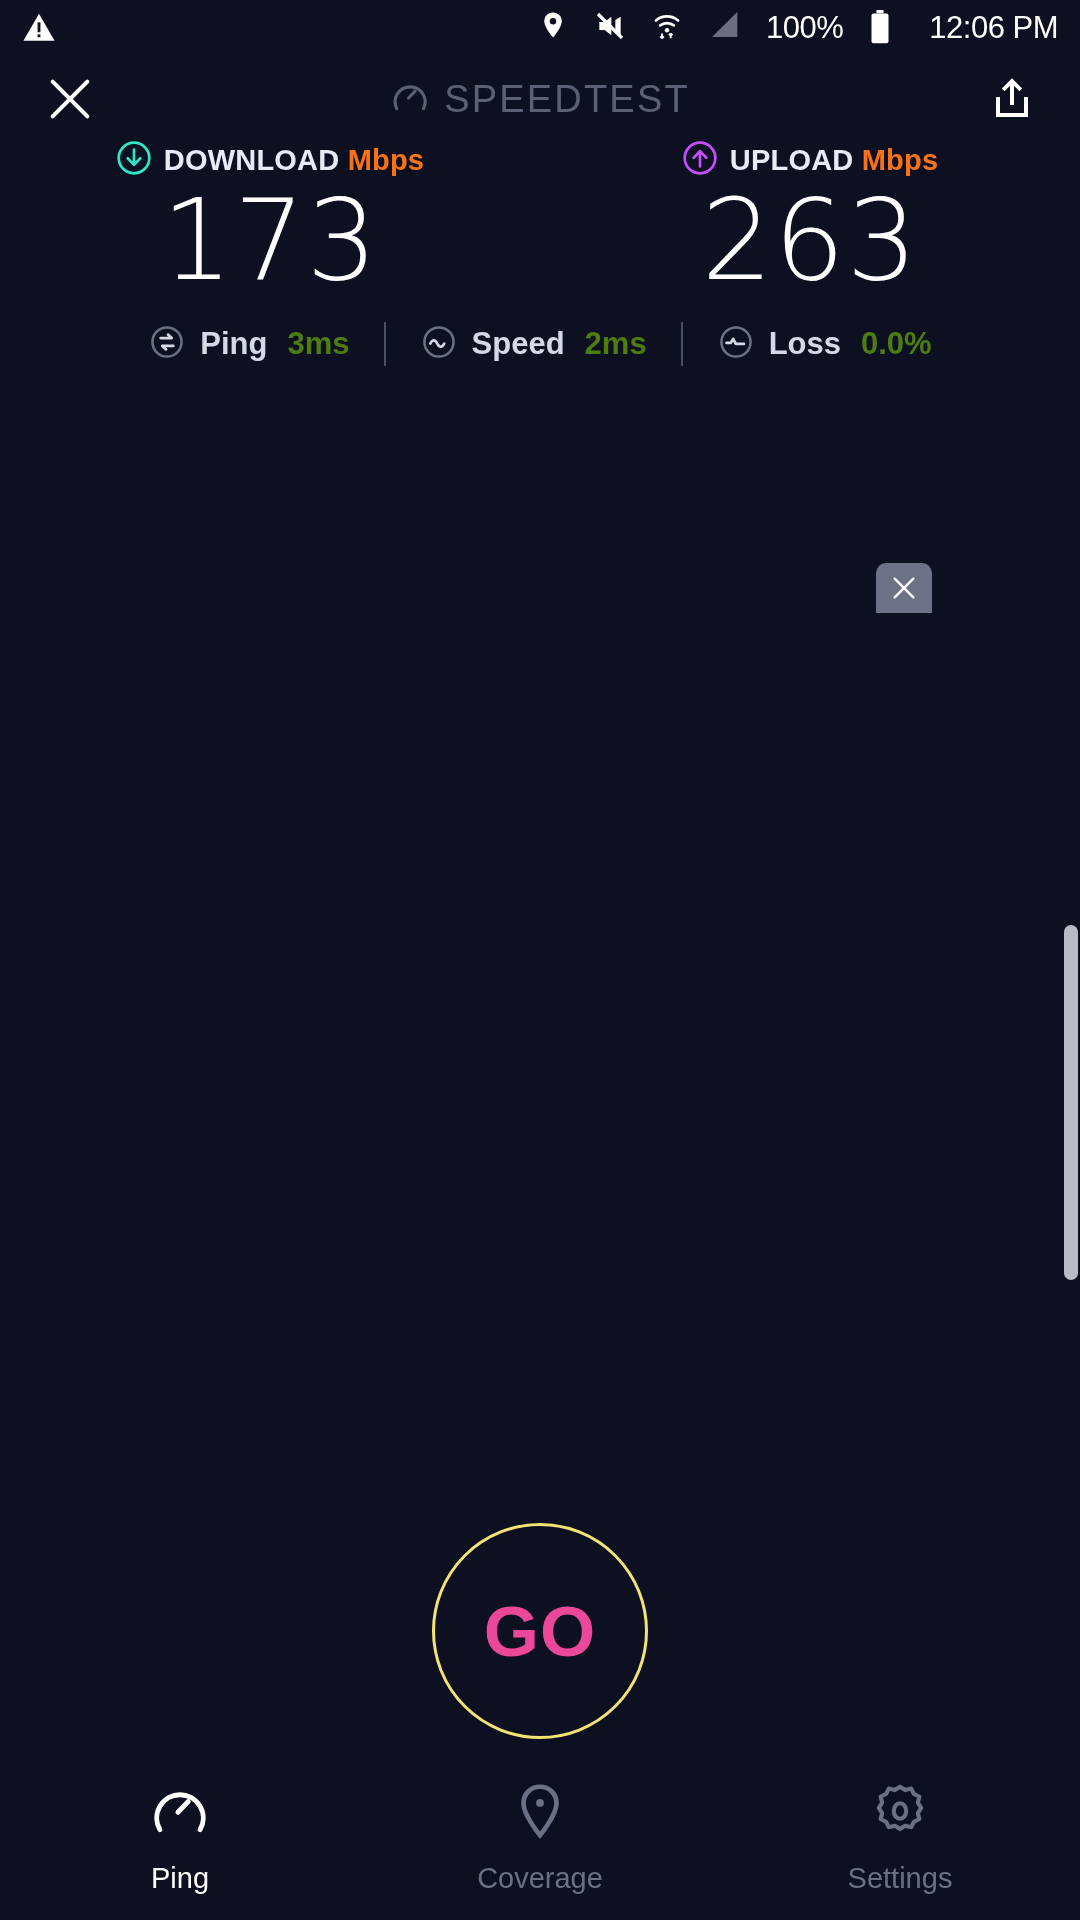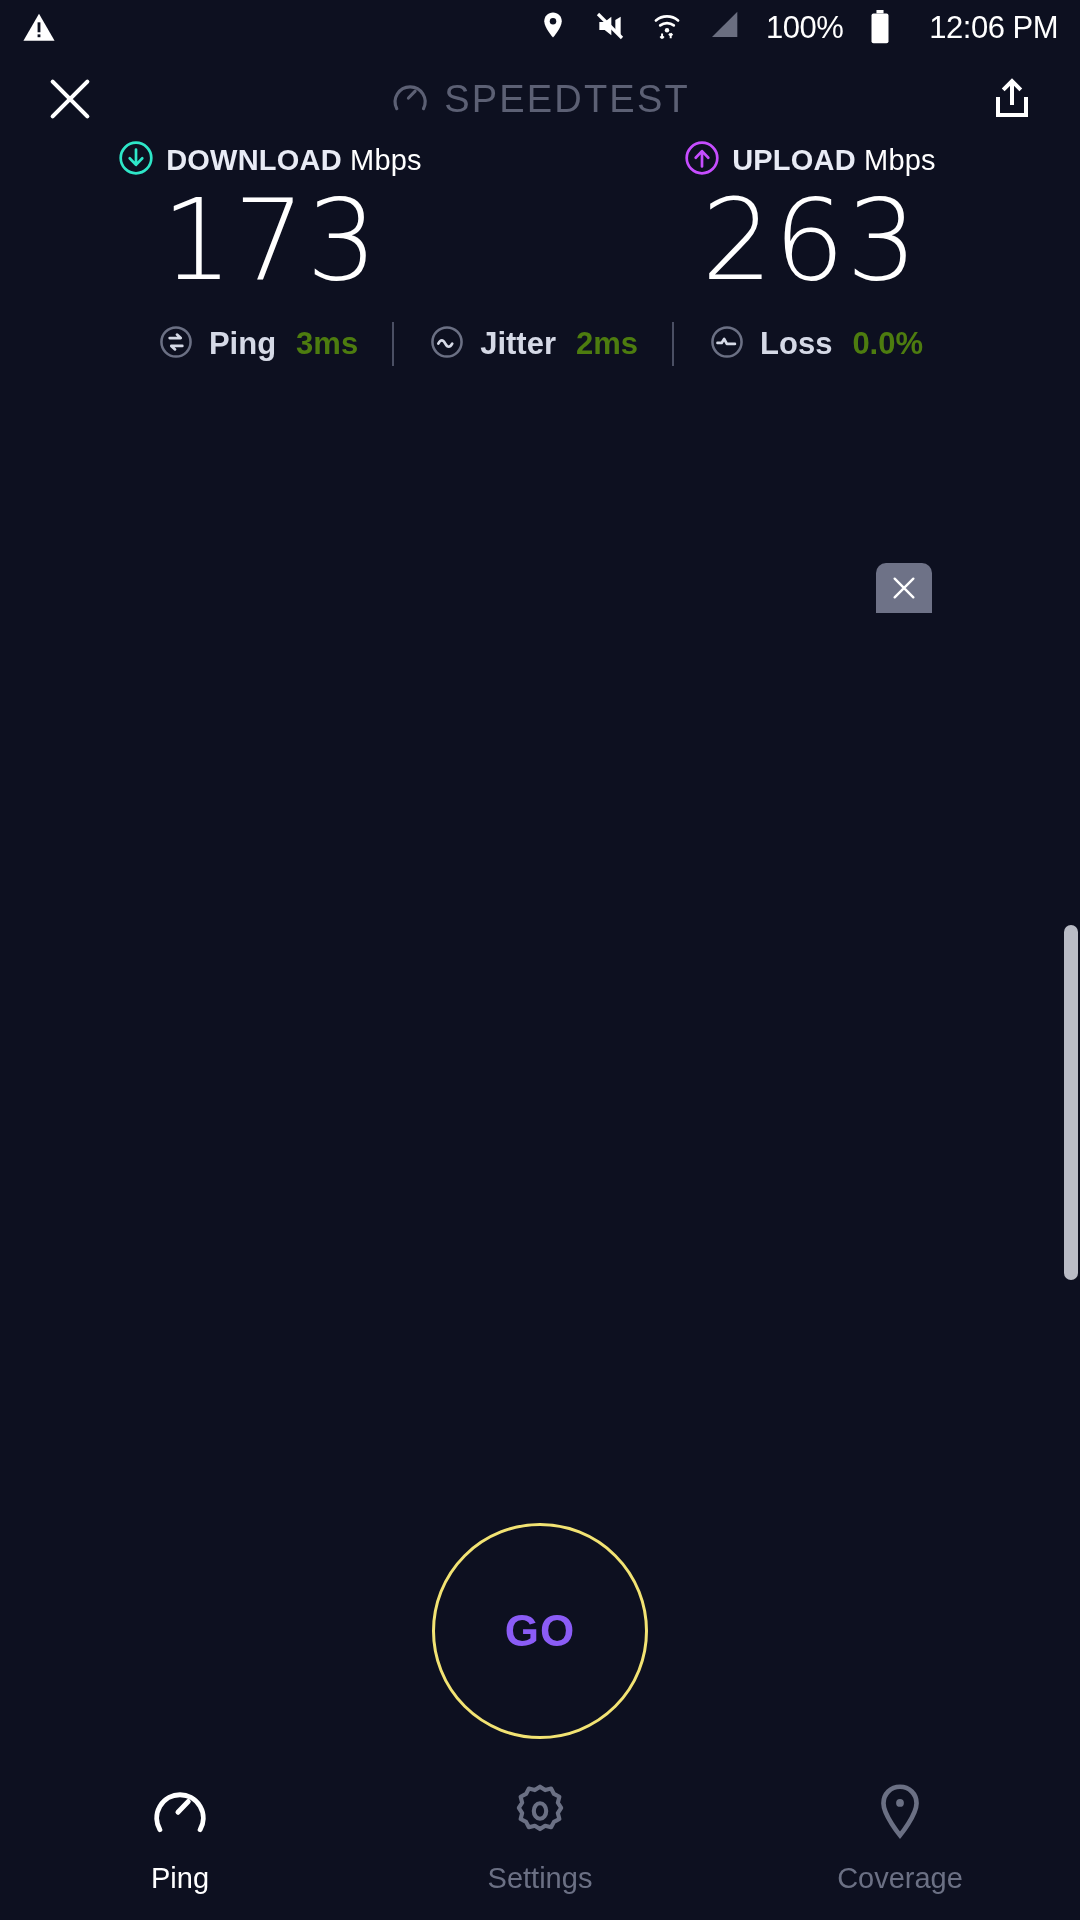--- a/index.html
+++ b/index.html
@@ -43,21 +43,21 @@
                width:60px; height:60px; display:flex; align-items:center; justify-content:center; }
 
   
   .results { position:absolute; top:140px; left:0; width:1080px; }
   .speed-row { display:flex; width:1080px; }
   .speed-col { flex:1; display:flex; flex-direction:column; align-items:center; }
   .speed-label-row { display:flex; align-items:center; gap:12px; }
   .speed-label {
     color:#e8ebf5; font-size:29px; font-weight:700; letter-spacing:0.2px;
   }
-  .speed-label .unit { font-weight:400; color:#ffffff; }
+  .speed-label .unit { font-weight:700; color:#f97316; }
   .speed-value {
     color:#ffffff; font-size:112px; font-weight:300;
     line-height:1.0; margin-top:4px; letter-spacing:1px;
     font-family:"DejaVu Sans", sans-serif;
   }
 
   .stat-row {
     display:flex; align-items:center; justify-content:center;
     margin-top:26px; width:1080px;
   }
@@ -91,21 +91,21 @@
   }
 
   
   .go-btn {
     position:absolute; left:50%; transform:translateX(-50%); top:1523px;
     width:216px; height:216px; border-radius:50%;
     border:3px solid #f2e373;
     display:flex; align-items:center; justify-content:center;
     background:transparent;
   }
-  .go-text { color:#8b5cf6; font-size:44px; font-weight:700; letter-spacing:1px; }
+  .go-text { color:#ec4899; font-size:71px; font-weight:700; letter-spacing:1px; }
 
   
   .bottom-nav {
     position:absolute; left:0; bottom:0; width:1080px; height:150px;
     display:flex; align-items:flex-start; padding-top:10px;
   }
   .nav-item {
     flex:1; display:flex; flex-direction:column; align-items:center; gap:16px;
   }
   .nav-label { font-size:29px; }
@@ -236,21 +236,21 @@
 
       <div class="stat-sep"></div>
 
       <div class="stat-cell">
         <span>
           <svg width="38" height="38" viewBox="0 0 24 24">
             <circle cx="12" cy="12" r="9.2" stroke="#6b7084" stroke-width="1.6" fill="none"></circle>
             <path d="M6.5 13 q2.2 -4 4.4 0 q2.2 4 4.4 0" stroke="#d5d9e6" stroke-width="1.7" fill="none" stroke-linecap="round"></path>
           </svg>
         </span>
-        <span class="stat-name">Jitter</span>
+        <span class="stat-name">Speed</span>
         <span class="stat-val">2ms</span>
       </div>
 
       <div class="stat-sep"></div>
 
       <div class="stat-cell">
         <span>
           <svg width="38" height="38" viewBox="0 0 24 24">
             <circle cx="12" cy="12" r="9.2" stroke="#6b7084" stroke-width="1.6" fill="none"></circle>
             <path d="M6 12.6 h2.6 l1.6 -2.6 l1.7 3.2 h5.1" stroke="#d5d9e6" stroke-width="1.7" fill="none" stroke-linecap="round" stroke-linejoin="round"></path>
@@ -285,32 +285,32 @@
           <path d="M15.2 8.3 L11.2 12.5" stroke="#ffffff" stroke-width="1.9" stroke-linecap="round"></path>
         </svg>
       </span>
       <span class="nav-label">Ping</span>
     </div>
 
 
     <div class="nav-item inactive">
       <span>
         <svg width="62" height="62" viewBox="0 0 24 24">
-          <path d="M12 2.6 l2 1.3 l2.3 -0.6 l1.1 2.1 l2.1 1.1 l-0.6 2.3 l1.3 2 l-1.3 2 l0.6 2.3 l-2.1 1.1 l-1.1 2.1 l-2.3 -0.6 l-2 1.3 l-2 -1.3 l-2.3 0.6 l-1.1 -2.1 l-2.1 -1.1 l0.6 -2.3 l-1.3 -2 l1.3 -2 l-0.6 -2.3 l2.1 -1.1 l1.1 -2.1 l2.3 0.6 Z" stroke="#6b7084" stroke-width="1.6" fill="none" stroke-linejoin="round"></path>
-          <ellipse cx="12" cy="12" rx="2.4" ry="3" stroke="#6b7084" stroke-width="1.6" fill="none"></ellipse>
-        </svg>
-      </span>
-      <span class="nav-label">Settings</span>
+          <path d="M12 2.6 C8.4 2.6 5.6 5.4 5.6 9 C5.6 13.6 12 21.4 12 21.4 C12 21.4 18.4 13.6 18.4 9 C18.4 5.4 15.6 2.6 12 2.6 Z" stroke="#6b7084" stroke-width="1.8" fill="none"></path>
+          <circle cx="12" cy="8.9" r="1.5" fill="#6b7084"></circle>
+        </svg>
+      </span>
+      <span class="nav-label">Coverage</span>
     </div>
 
     <div class="nav-item inactive">
       <span>
         <svg width="62" height="62" viewBox="0 0 24 24">
-          <path d="M12 2.6 C8.4 2.6 5.6 5.4 5.6 9 C5.6 13.6 12 21.4 12 21.4 C12 21.4 18.4 13.6 18.4 9 C18.4 5.4 15.6 2.6 12 2.6 Z" stroke="#6b7084" stroke-width="1.8" fill="none"></path>
-          <circle cx="12" cy="8.9" r="1.5" fill="#6b7084"></circle>
-        </svg>
-      </span>
-      <span class="nav-label">Coverage</span>
+          <path d="M12 2.6 l2 1.3 l2.3 -0.6 l1.1 2.1 l2.1 1.1 l-0.6 2.3 l1.3 2 l-1.3 2 l0.6 2.3 l-2.1 1.1 l-1.1 2.1 l-2.3 -0.6 l-2 1.3 l-2 -1.3 l-2.3 0.6 l-1.1 -2.1 l-2.1 -1.1 l0.6 -2.3 l-1.3 -2 l1.3 -2 l-0.6 -2.3 l2.1 -1.1 l1.1 -2.1 l2.3 0.6 Z" stroke="#6b7084" stroke-width="1.6" fill="none" stroke-linejoin="round"></path>
+          <ellipse cx="12" cy="12" rx="2.4" ry="3" stroke="#6b7084" stroke-width="1.6" fill="none"></ellipse>
+        </svg>
+      </span>
+      <span class="nav-label">Settings</span>
     </div>
 
   </div>
 
 </div>
 
 </body></html>

